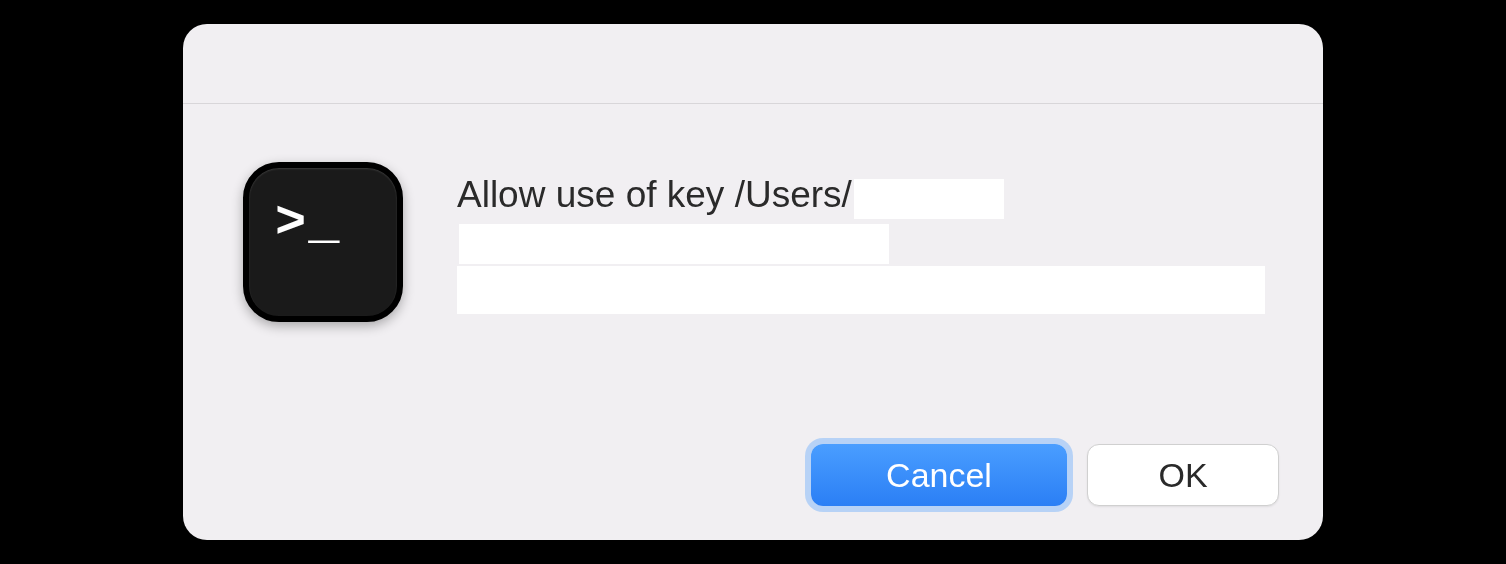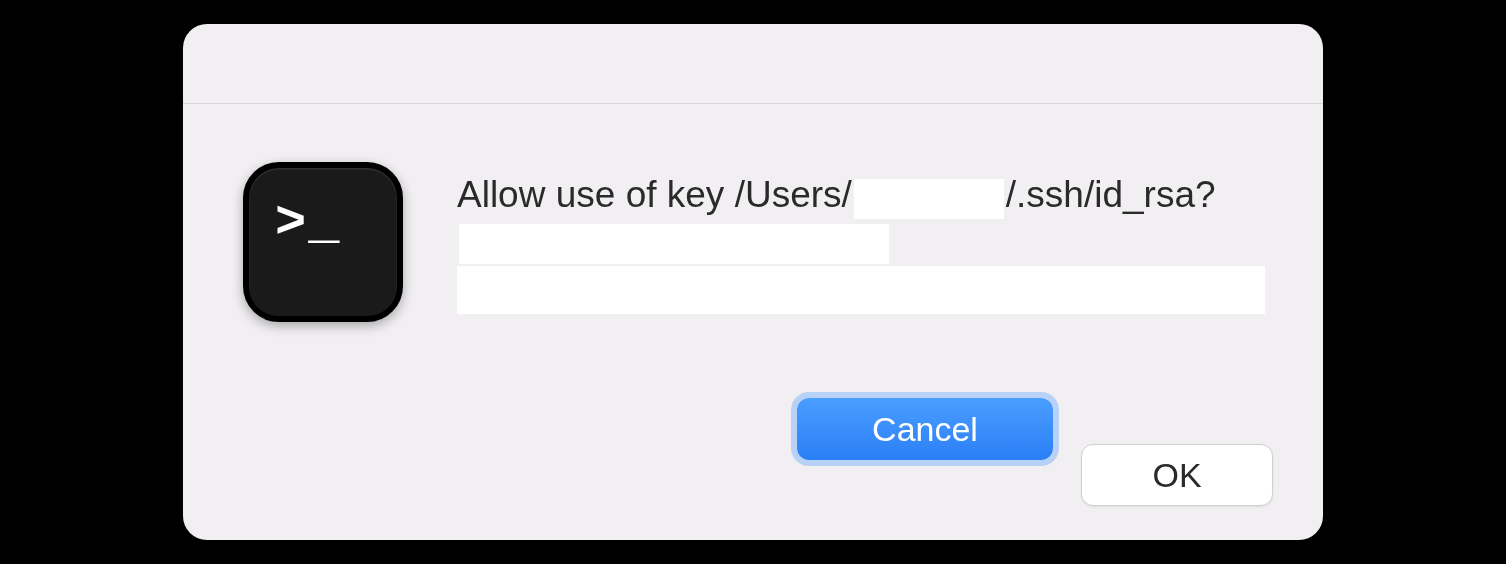--- a/index.html
+++ b/index.html
@@ -103,23 +103,23 @@
     .redacted-block {
       background: #fff;
       height: 48px;
       width: 808px;
       margin-top: 6px;
     }
     
     .button-row {
       position: absolute;
       bottom: 34px;
-      right: 50px;
+      right: 44px;
       display: flex;
-      gap: 28px;
+      gap: 20px;
     }
     
     .btn {
       height: 62px;
       border-radius: 12px;
       font-size: 34px;
       font-weight: 400;
       border: none;
       cursor: pointer;
       display: flex;
@@ -133,39 +133,37 @@
       color: #fff;
       box-shadow: 0 0 0 6px rgba(74,158,255,0.35);
     }
     
     .btn-ok {
       width: 192px;
       background: #fff;
       color: #2a2a2a;
       border: 1px solid #d0d0d0;
       box-shadow: 0 1px 2px rgba(0,0,0,0.08);
-      margin-top: 46px;
     }
   </style>
 </head>
 <body>
 
 <div class="dialog">
   <div class="title-bar"></div>
 
   <div class="content">
     <div class="app-icon">
       <span class="terminal-prompt">&gt;_</span>
     </div>
 
     <div class="message-area">
       <div class="message-line">
         <span>Allow use of key /Users/</span>
         <span class="redacted-inline username"></span>
-        <span>/.ssh/id_rsa?</span>
       </div>
       <div class="message-line">
         <span class="redacted-inline fp1"></span>
       </div>
       <div class="redacted-block"></div>
     </div>
   </div>
 
   <div class="button-row">
     <button class="btn btn-cancel">Cancel</button>

